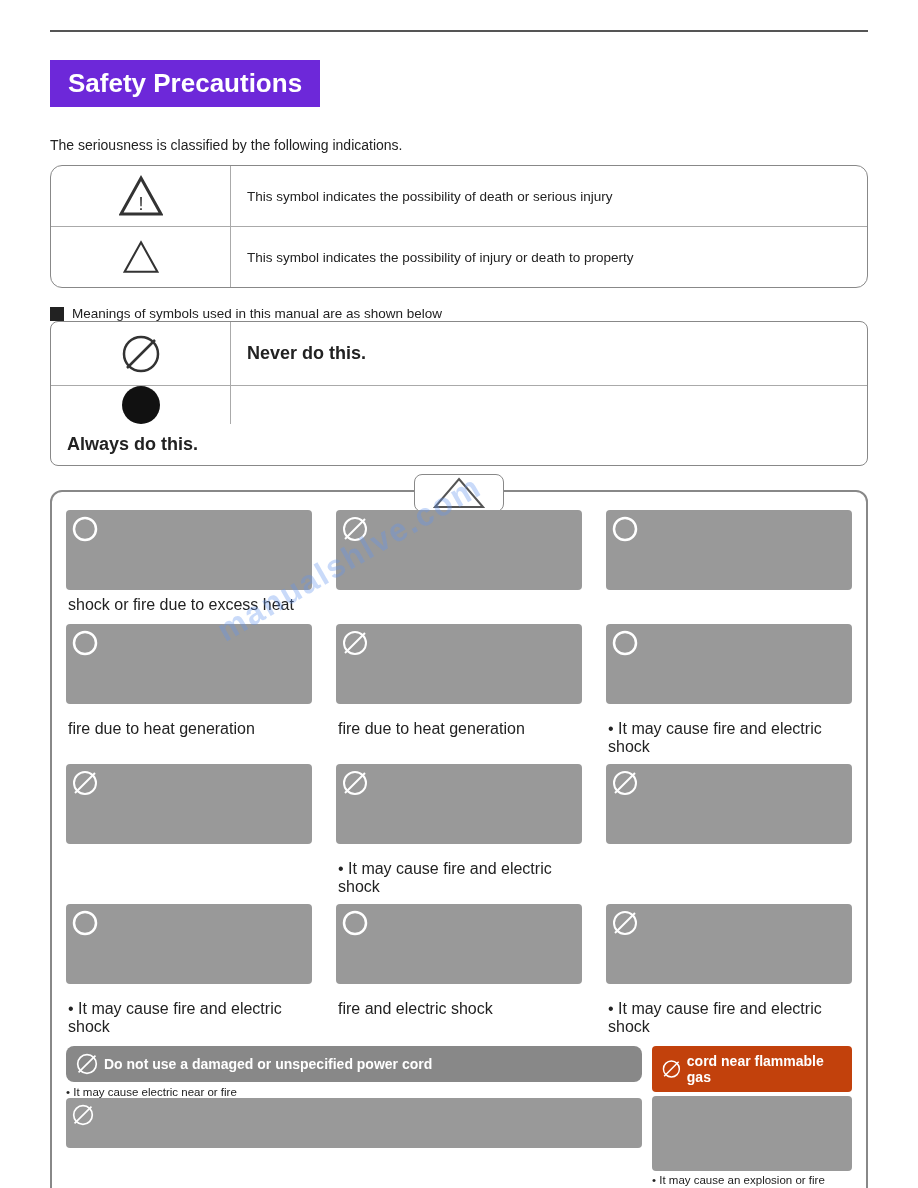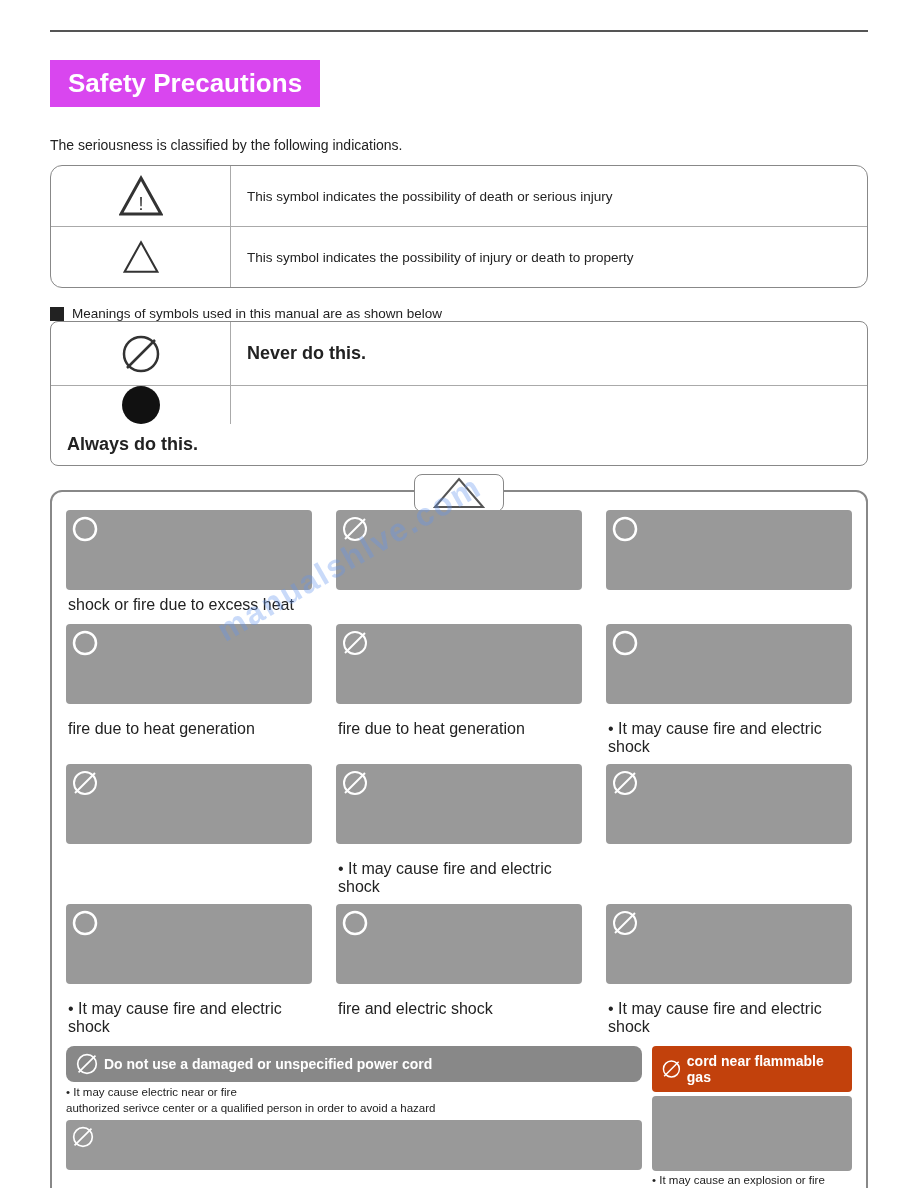--- a/index.html
+++ b/index.html
@@ -19,21 +19,21 @@
       padding: 30px 50px 40px 50px;
       position: relative;
     }
 
     .top-line {
       border-top: 2px solid #555;
       margin-bottom: 28px;
     }
 
     .title-box {
-      background: #d946ef;
+      background: #6d28d9;
       color: #fff;
       font-size: 26px;
       font-weight: bold;
       padding: 8px 18px;
       display: inline-block;
       margin-bottom: 30px;
     }
 
     .intro-text {
       font-size: 14px;
@@ -472,21 +472,20 @@
     <div class="bottom-grid" style="margin-top:10px;">
       <div class="bottom-left">
         <div class="power-cord-banner">
           <svg width="22" height="22" viewBox="0 0 26 26">
             <circle cx="13" cy="13" r="11" fill="none" stroke="#fff" stroke-width="2"></circle>
             <line x1="3" y1="23" x2="23" y2="3" stroke="#fff" stroke-width="2"></line>
           </svg>
           <span>Do not use a damaged or unspecified power cord</span>
         </div>
         <div class="small-caption">• It may cause electric near or fire</div>
-        <div class="small-caption" style="margin-top:4px; margin-bottom:6px;">authorized serivce center or a qualified person in order to avoid a hazard</div>
         <div class="img-box" style="height:50px; background:#999; border-radius:4px;">
           <svg width="22" height="22" viewBox="0 0 26 26">
             <circle cx="13" cy="13" r="11" fill="none" stroke="#fff" stroke-width="2"></circle>
             <line x1="3" y1="23" x2="23" y2="3" stroke="#fff" stroke-width="2"></line>
           </svg>
         </div>
       </div>
       <div class="bottom-right">
         <div class="flammable-banner">
           <svg width="20" height="20" viewBox="0 0 26 26">

